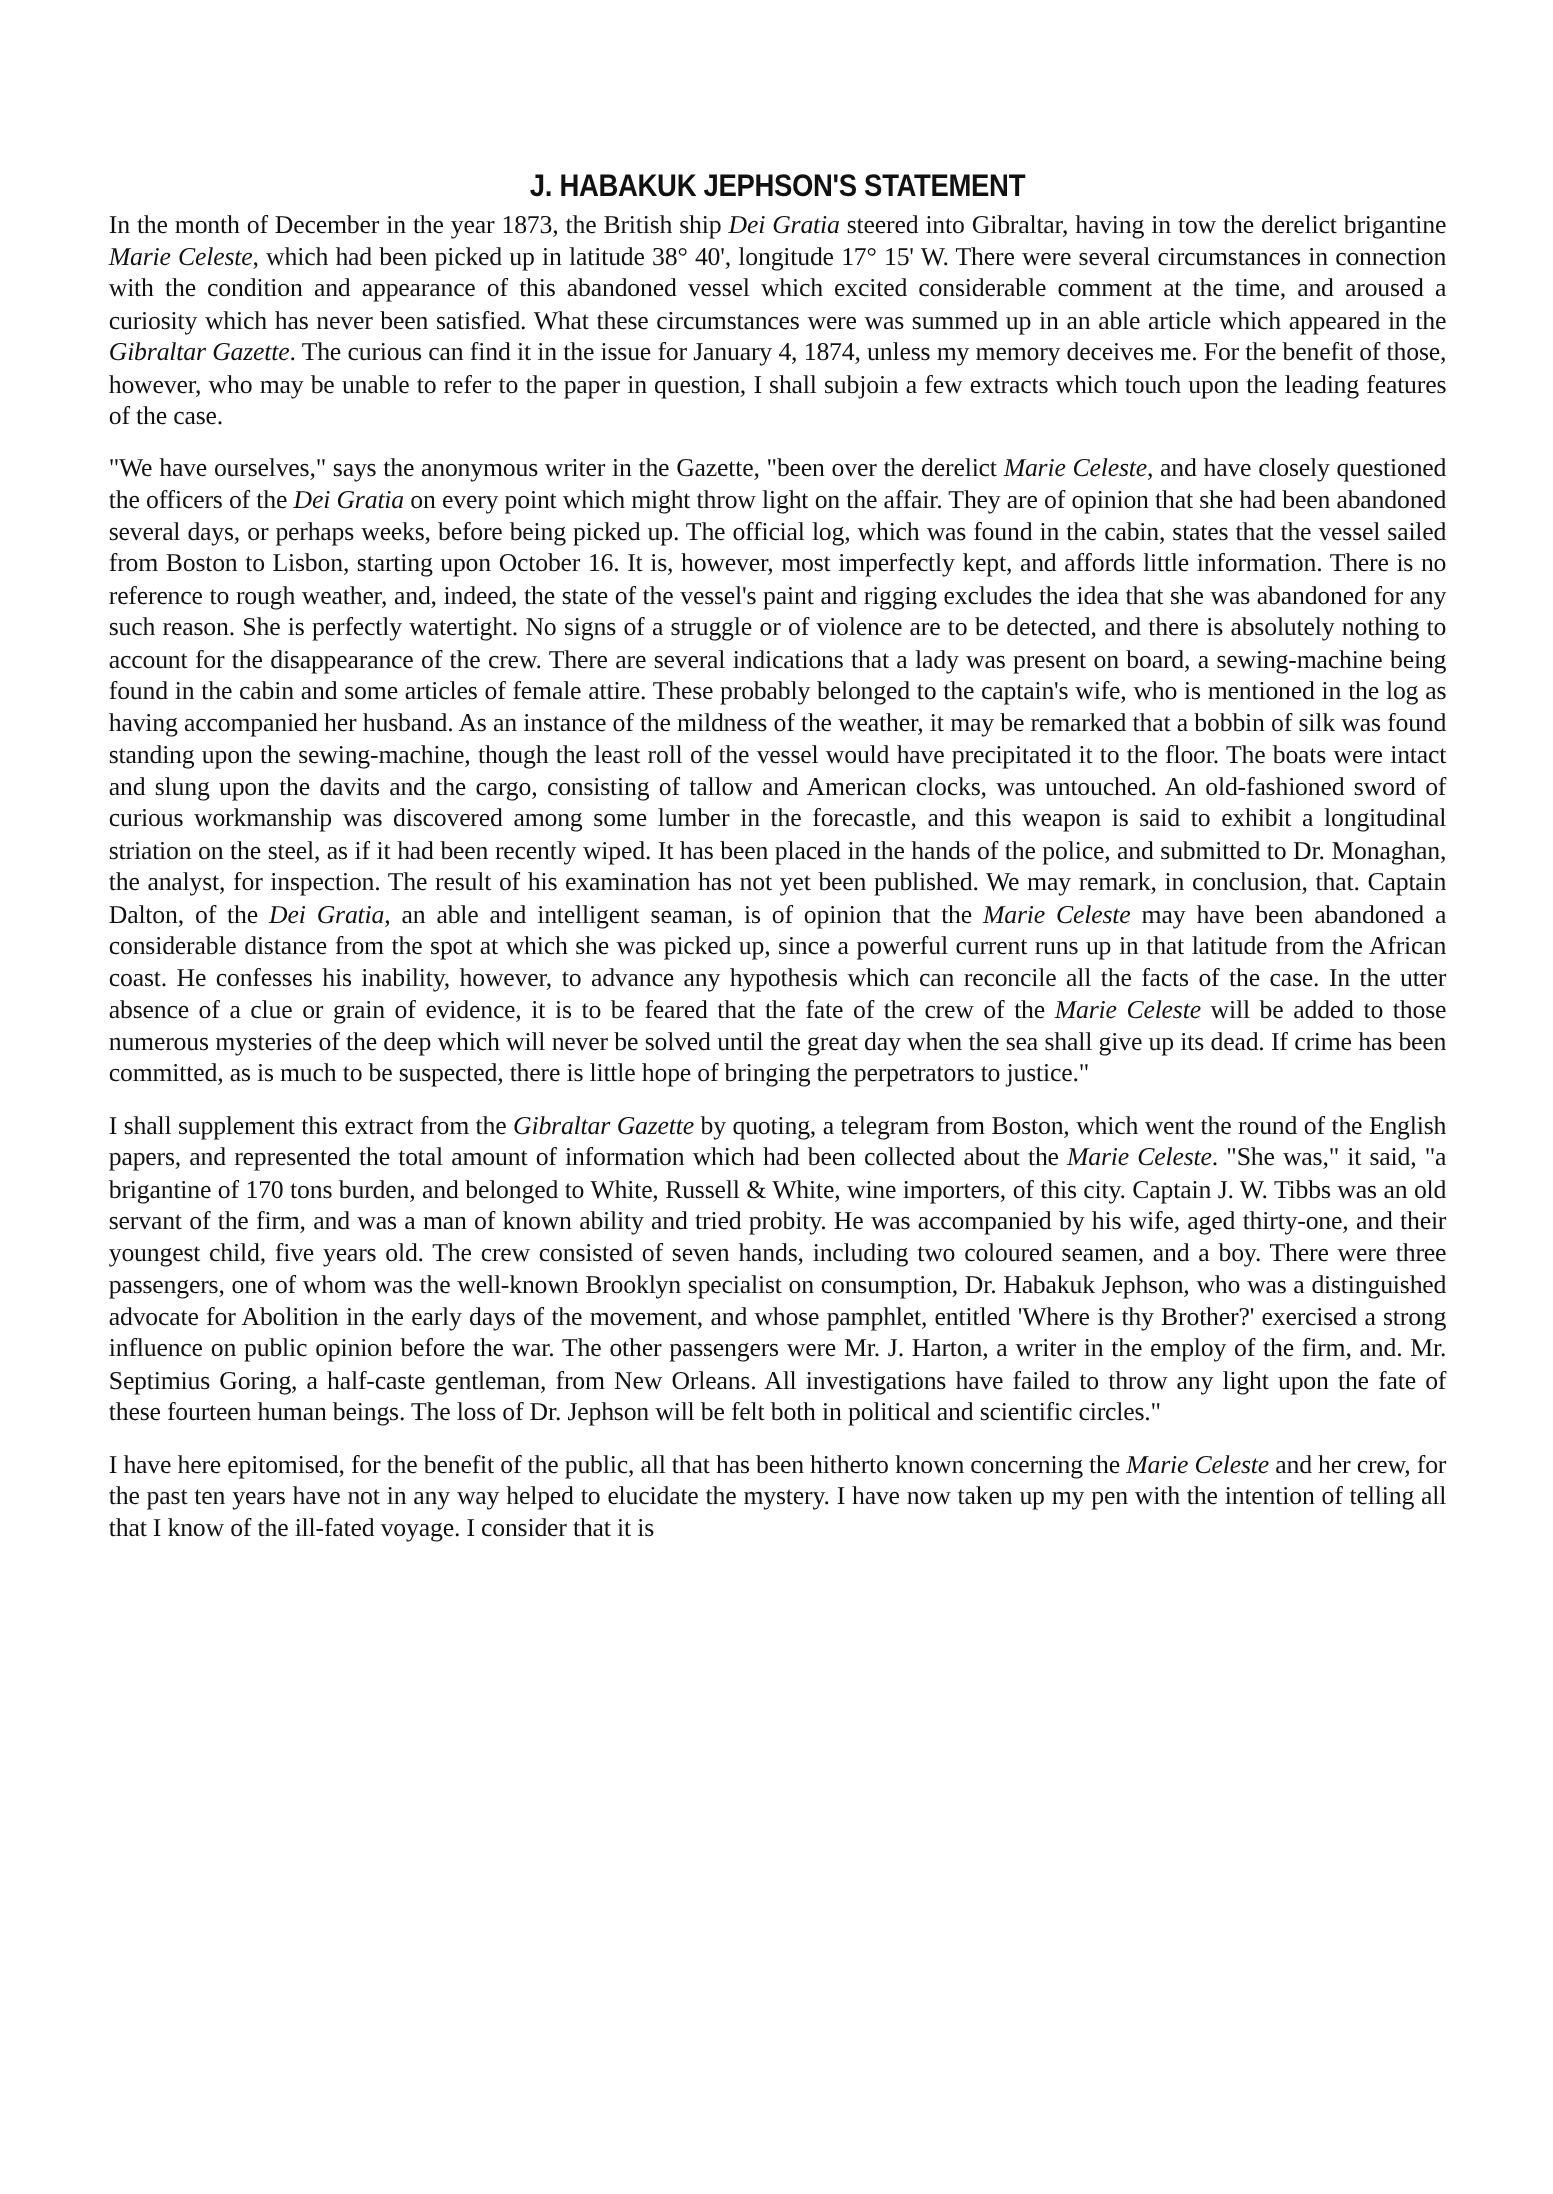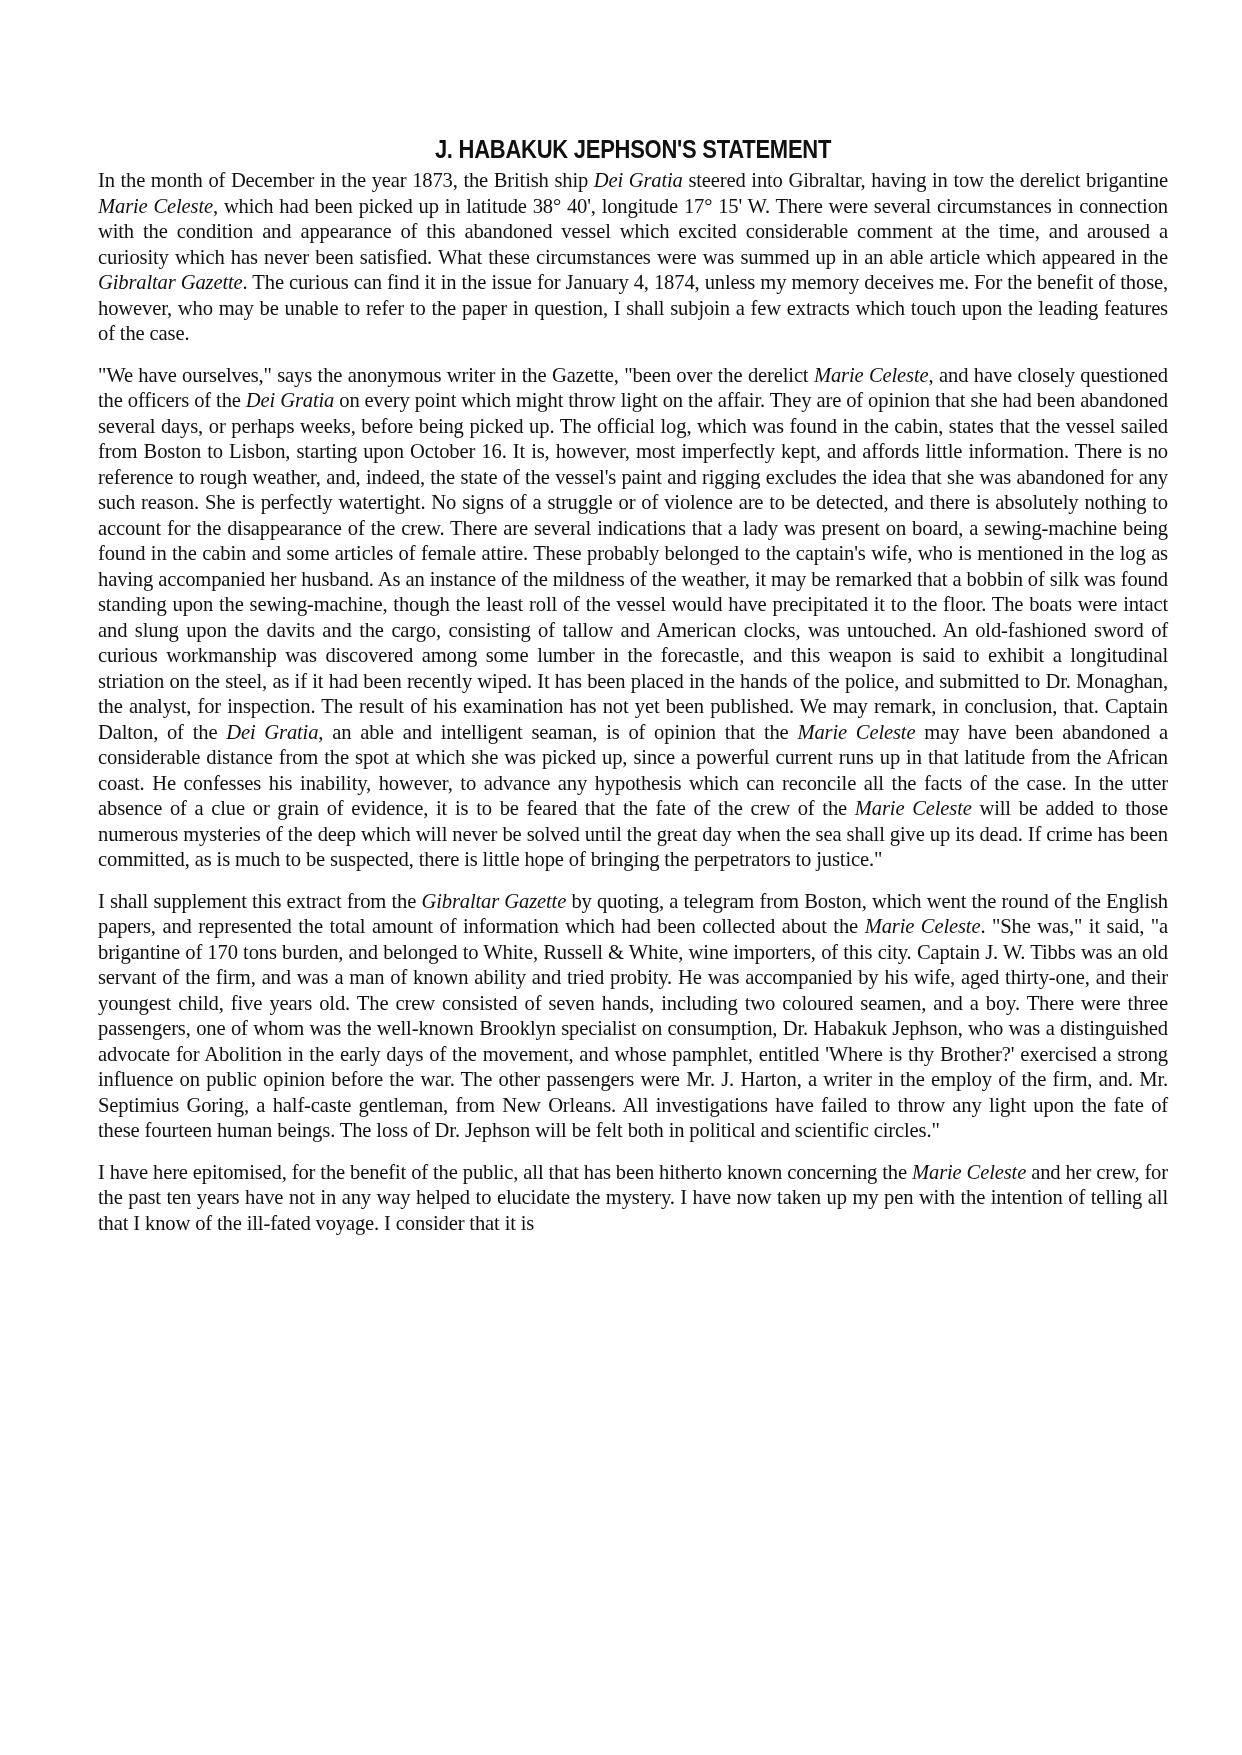--- a/index.html
+++ b/index.html
@@ -8,21 +8,21 @@
     background: #ffffff;
   }
   body {
     width: 1242px;
     height: 1755px;
     position: relative;
     overflow: hidden;
   }
   .page {
     position: absolute;
-    left: 98px;
+    left: 87px;
     top: 134px;
     width: 1070px;
     color: #111111;
   }
   .title {
     font-family: "Liberation Sans", sans-serif;
     font-weight: bold;
     font-size: 25px;
     text-align: center;
     margin: 0 0 4px 0;

